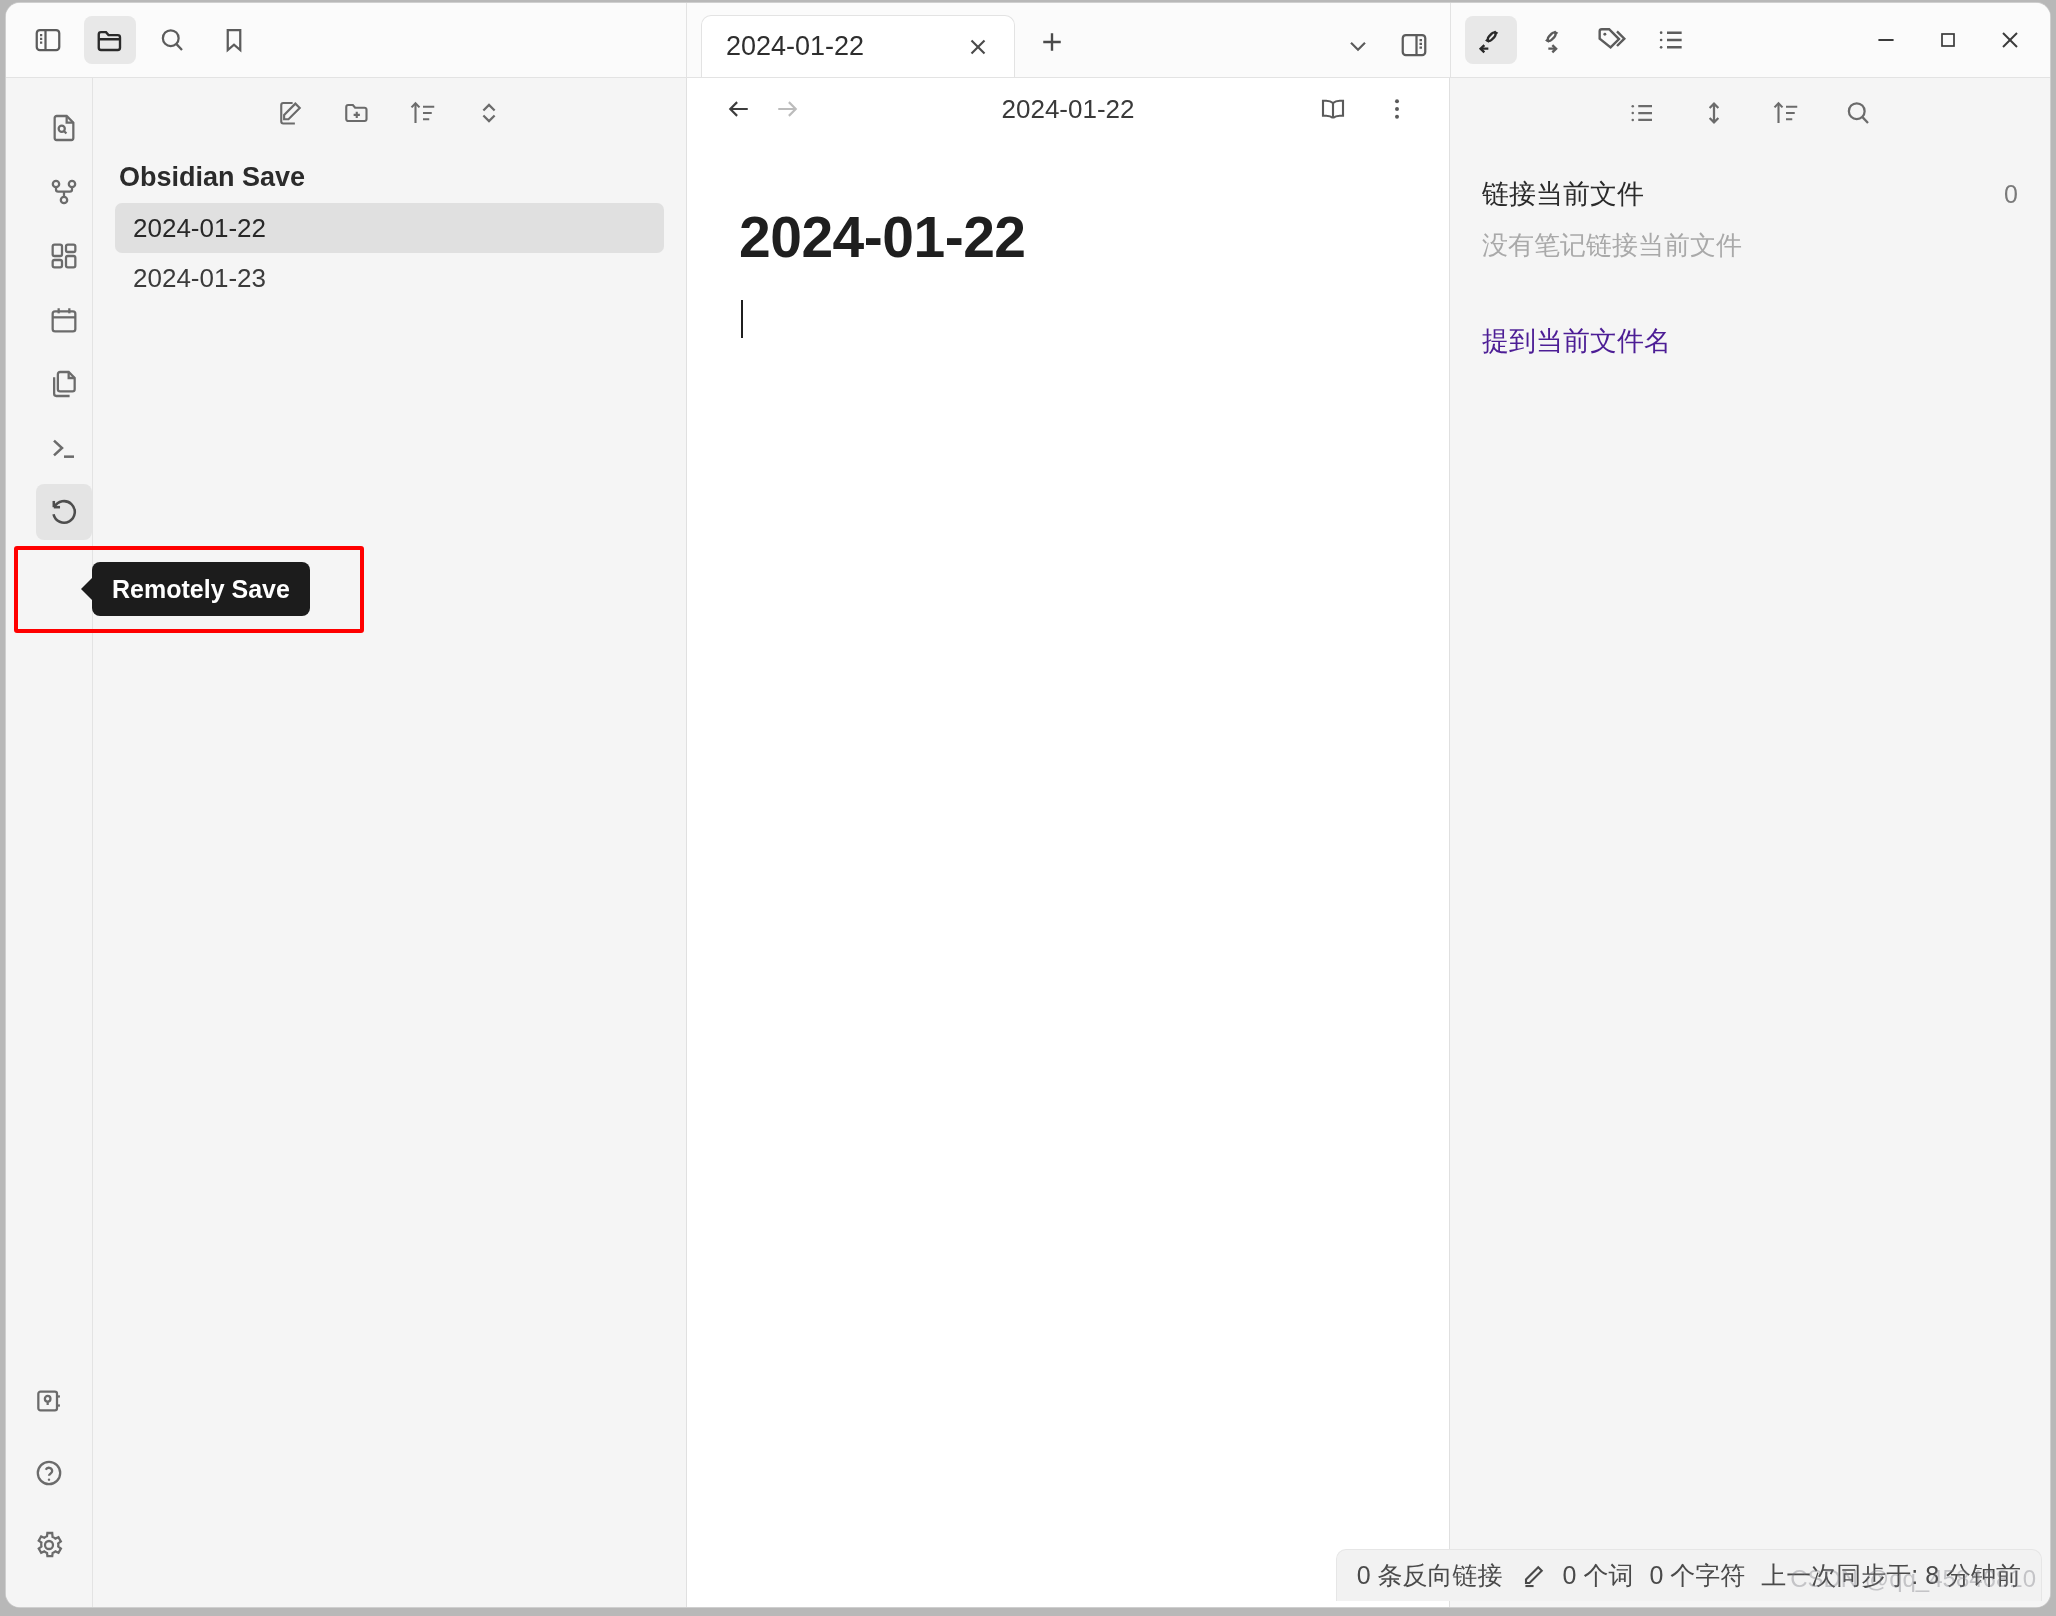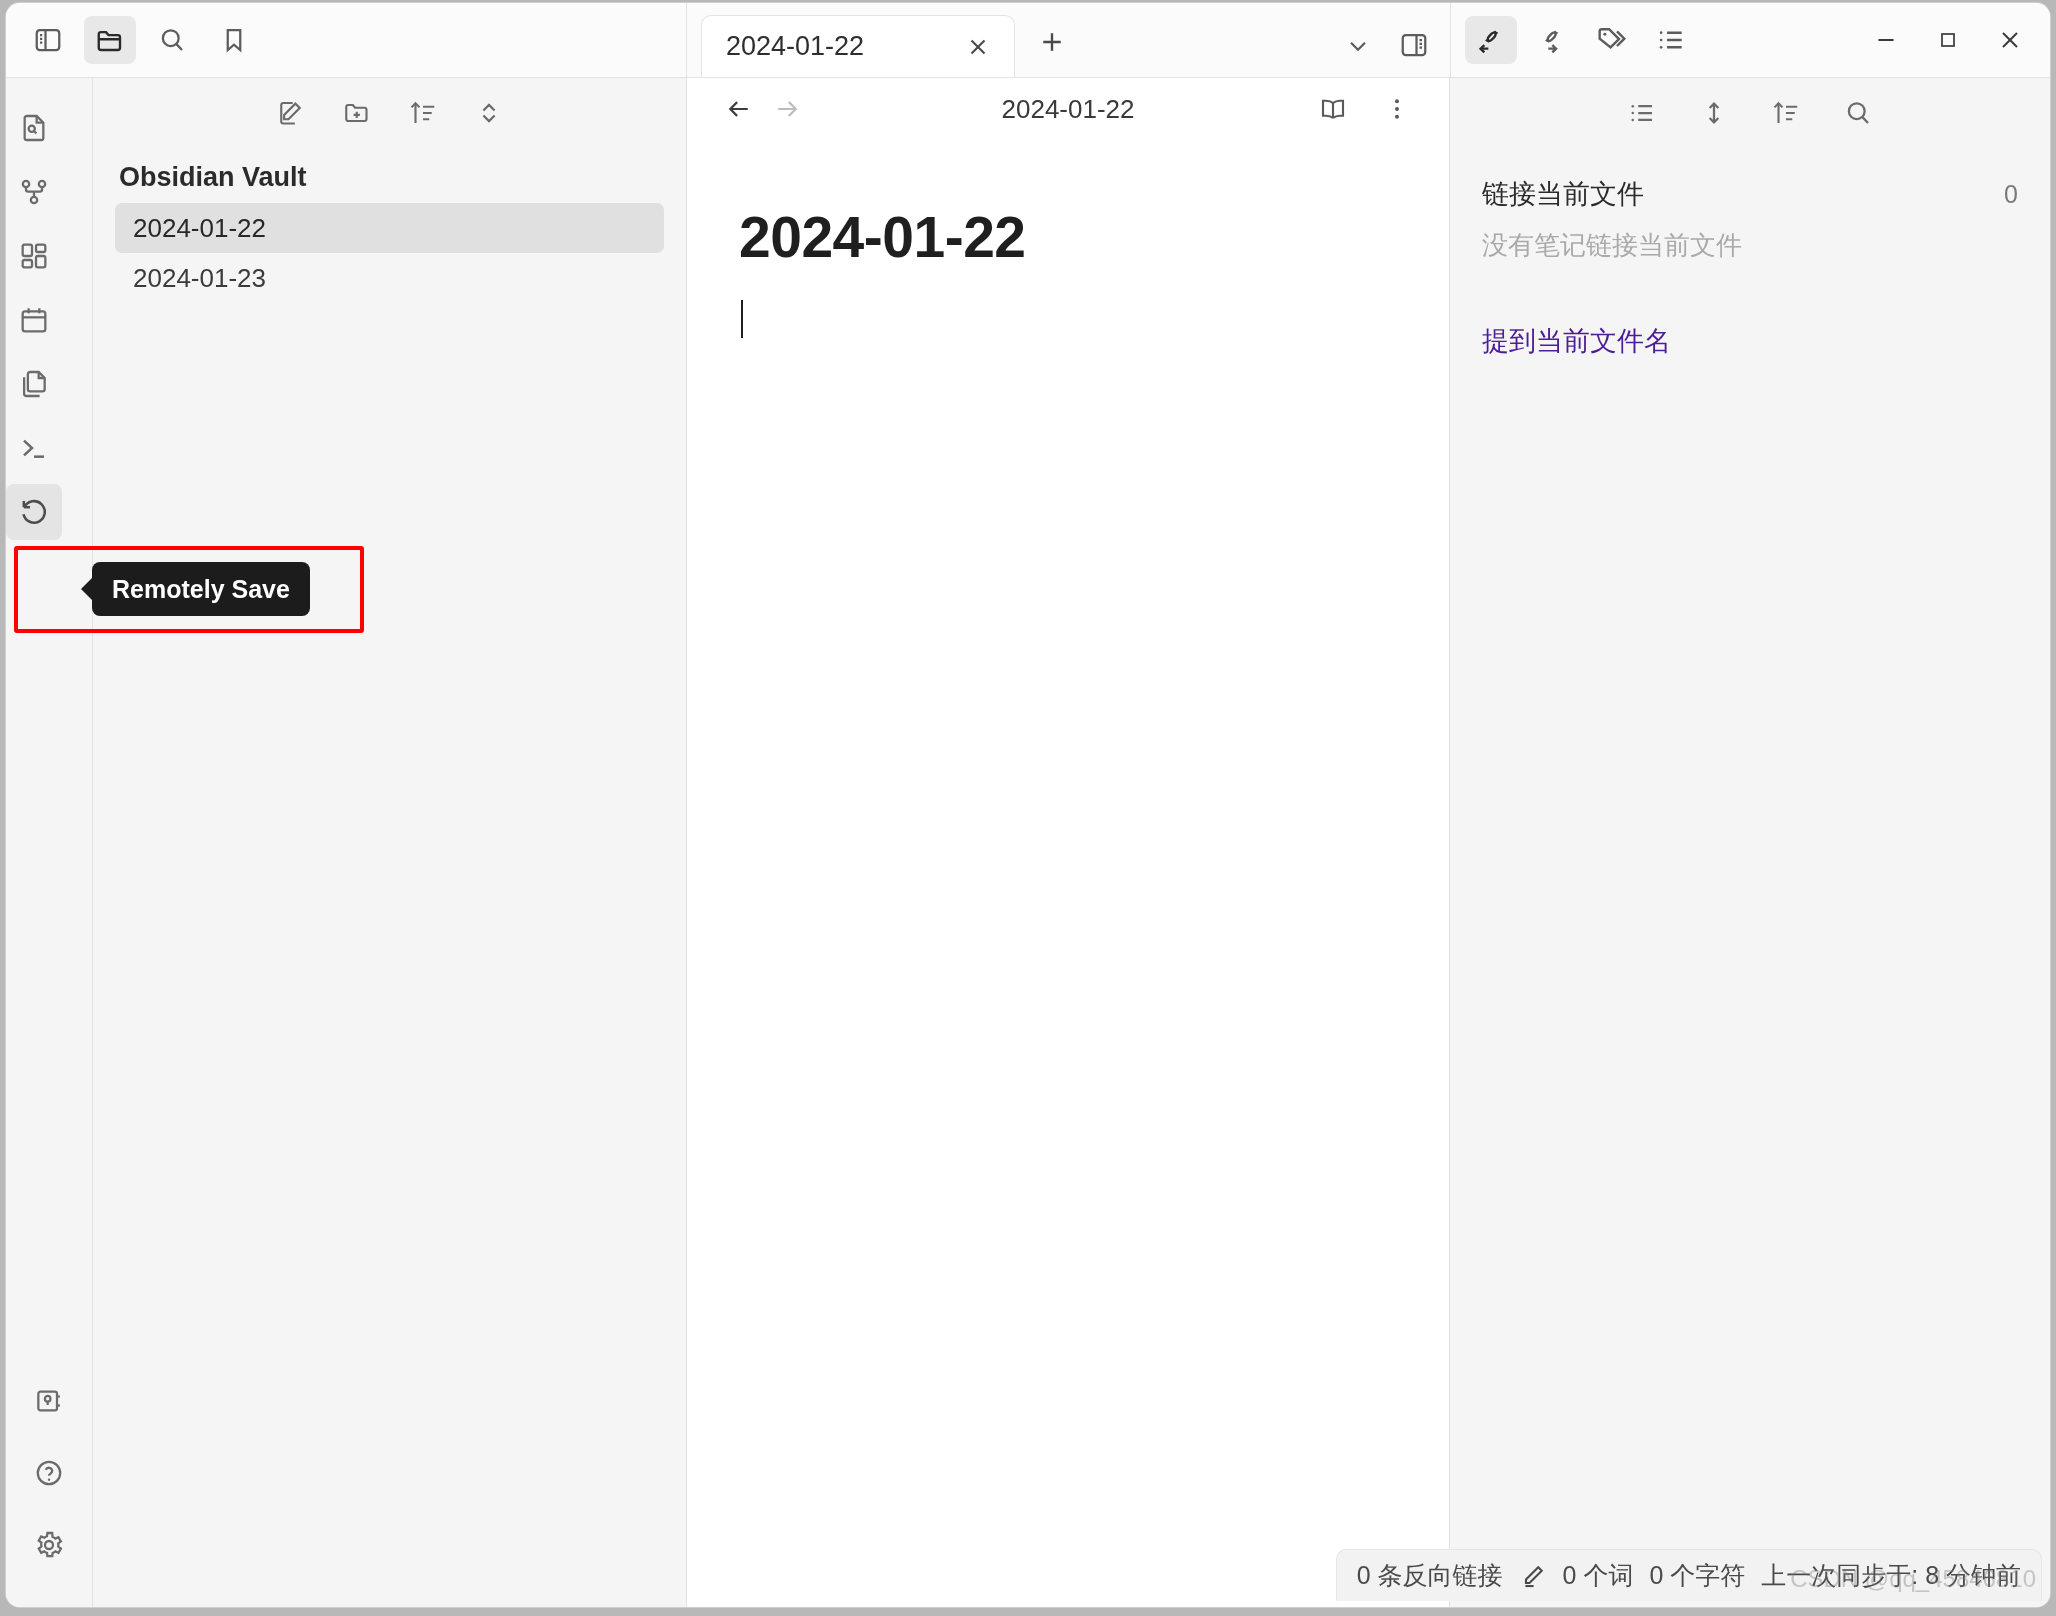--- a/index.html
+++ b/index.html
@@ -98,21 +98,21 @@
   }
 
   
   .body { position: absolute; left:0; top: 75px; width: 100%; height: 1529px; display: flex; }
 
   
   .ribbon {
     width: 87px; height: 100%;
     background: #f5f5f5;
     border-right: 1px solid #e3e3e3;
-    display: flex; flex-direction: column; align-items: flex-start;
+    display: flex; flex-direction: column; align-items: flex-end;
     padding-top: 22px;
     position: relative;
   }
   .ribbon-icon {
     width: 56px; height: 56px;
     display: flex; align-items: center; justify-content: center;
     color: #6b6b6b; border-radius: 8px;
     margin-bottom: 8px; cursor: pointer;
   }
   .ribbon-icon.hovered { background: #e4e4e4; color: #4d4d4d; }
@@ -514,21 +514,21 @@
           </svg>
         </div>
         <div class="exp-icon">
           <svg width="30" height="30" viewBox="0 0 24 24" fill="none" stroke="currentColor" stroke-width="1.8">
             <polyline points="7.5,10 12,5.5 16.5,10"></polyline>
             <polyline points="7.5,14 12,18.5 16.5,14"></polyline>
           </svg>
         </div>
       </div>
 
-      <div class="vault-name">Obsidian Vault</div>
+      <div class="vault-name">Obsidian Save</div>
 
       <div class="file-list">
         <div class="file-item selected">2024-01-22</div>
         <div class="file-item">2024-01-23</div>
       </div>
     </div>
 
     <div class="editor">
       <div class="editor-header">
         <div class="nav-btn back">

